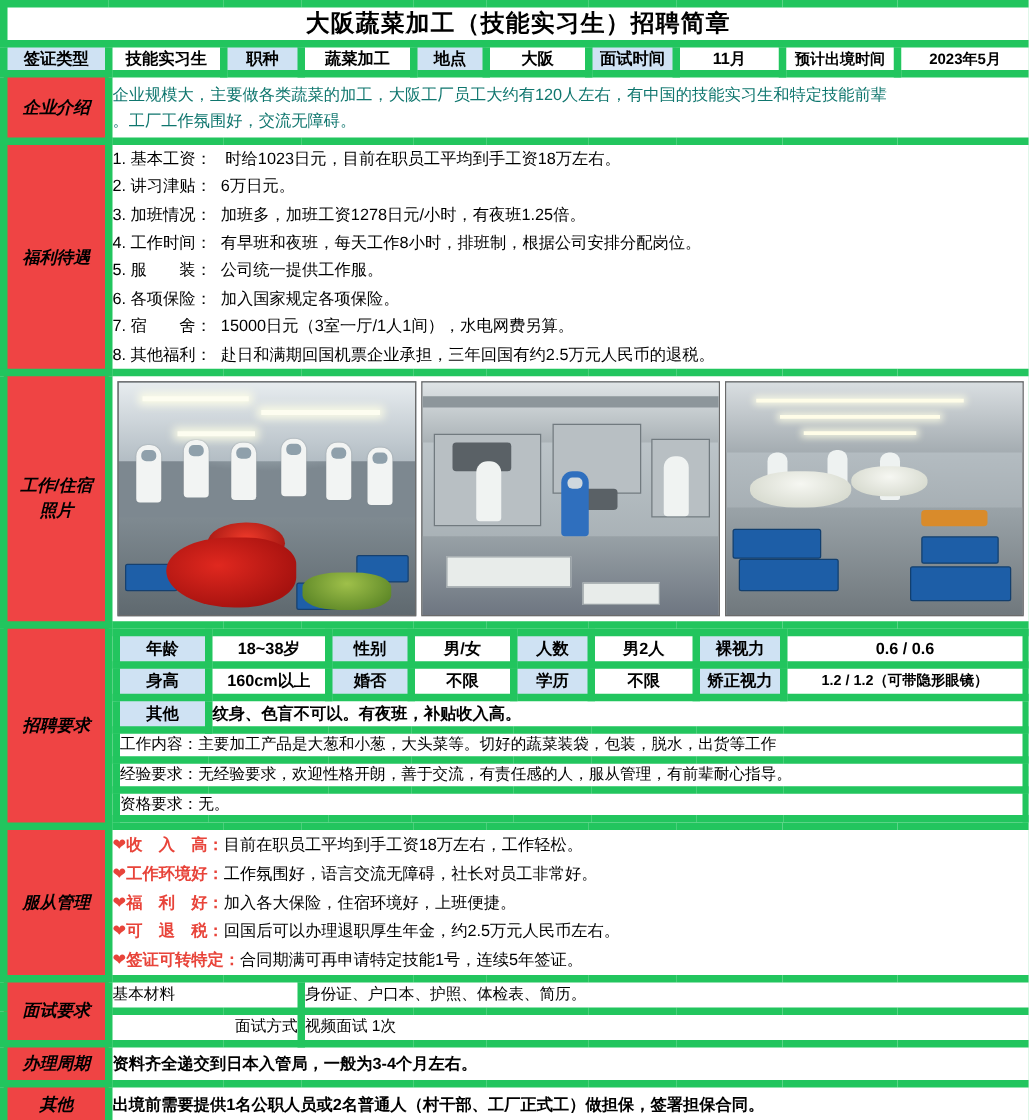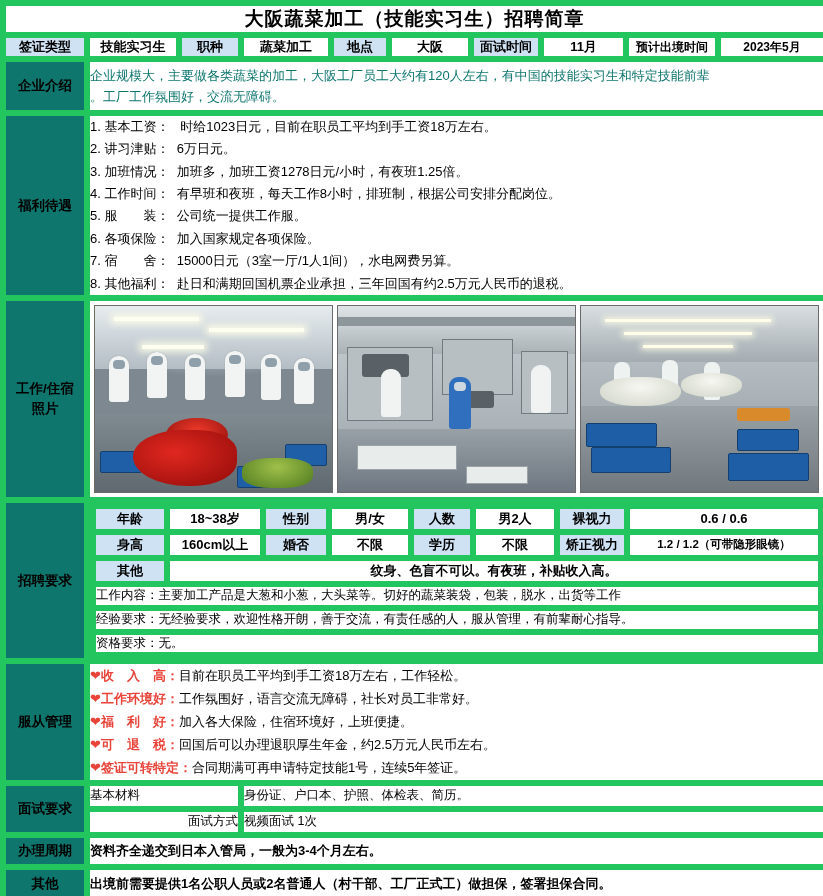--- a/index.html
+++ b/index.html
@@ -27,26 +27,27 @@
   }
   .title-cell {
     text-align: center;
     font-size: 19px;
     font-weight: bold;
     letter-spacing: 1px;
     padding: 5px 0 6px 0;
     color: #000;
   }
   .lbl {
-    background: #0f766e;
+    background: #ef4444;
     text-align: center;
     font-weight: bold;
     font-size: 13.5px;
     color: #000;
     line-height: 1.45;
+    font-style: italic;
   }
   .lbl-row {
     background: #cfe2f3;
     text-align: center;
     font-weight: bold;
     font-size: 13px;
     color: #000;
     padding: 3px 2px;
   }
   .val {
@@ -320,21 +321,21 @@
           <td class="val-c">160cm以上</td>
           <td class="lbl-row">婚否</td>
           <td class="val-c">不限</td>
           <td class="lbl-row">学历</td>
           <td class="val-c">不限</td>
           <td class="lbl-row">矫正视力</td>
           <td class="tiny-c">1.2 / 1.2（可带隐形眼镜）</td>
         </tr>
         <tr style="height:26px">
           <td class="lbl-row">其他</td>
-          <td colspan="7" class="val-c" style="text-align:center">纹身、色盲不可以。有夜班，补贴收入高。</td>
+          <td colspan="7" class="val-c" style="text-align:left">纹身、色盲不可以。有夜班，补贴收入高。</td>
         </tr>
         <tr style="height:24px">
           <td colspan="8" class="sub-v">工作内容：主要加工产品是大葱和小葱，大头菜等。切好的蔬菜装袋，包装，脱水，出货等工作</td>
         </tr>
         <tr style="height:24px">
           <td colspan="8" class="sub-v">经验要求：无经验要求，欢迎性格开朗，善于交流，有责任感的人，服从管理，有前辈耐心指导。</td>
         </tr>
         <tr style="height:22px">
           <td colspan="8" class="sub-v">资格要求：无。</td>
         </tr>

